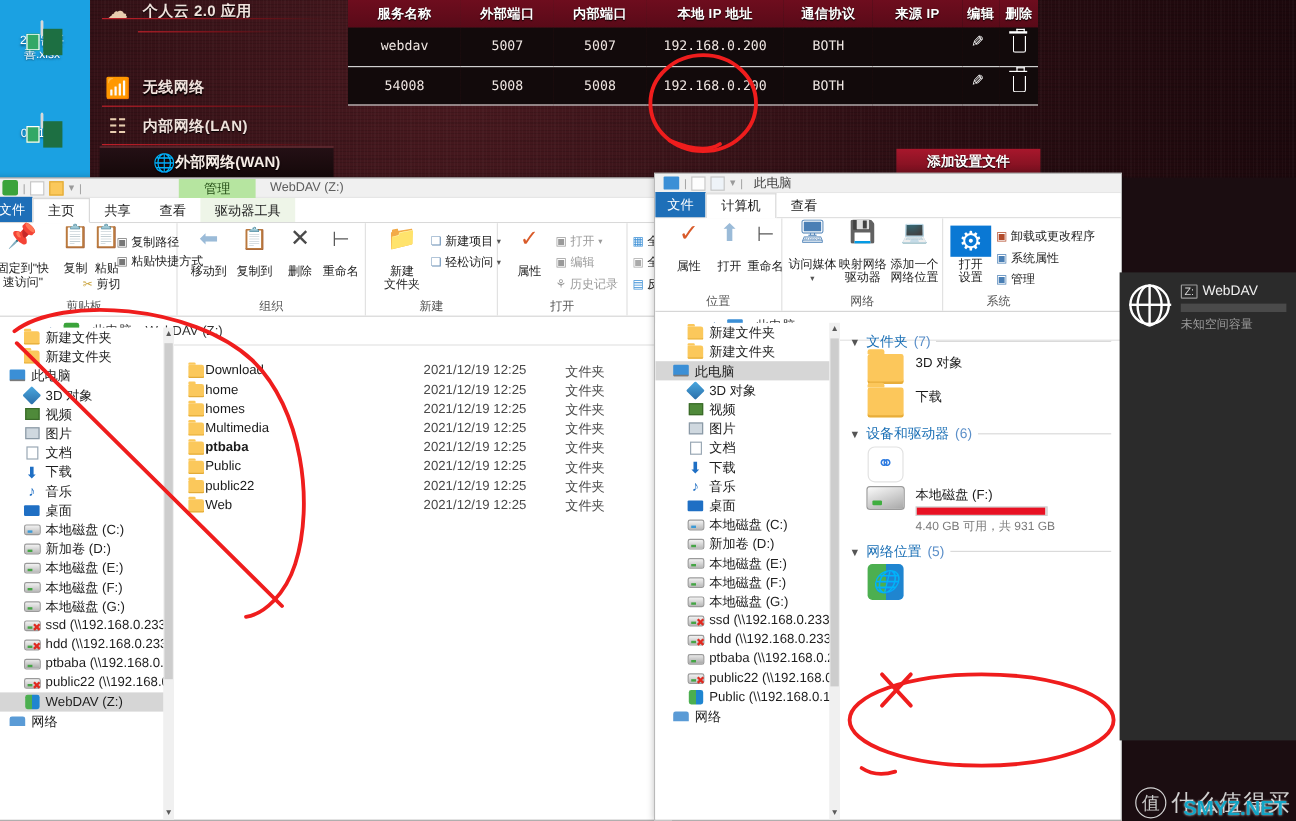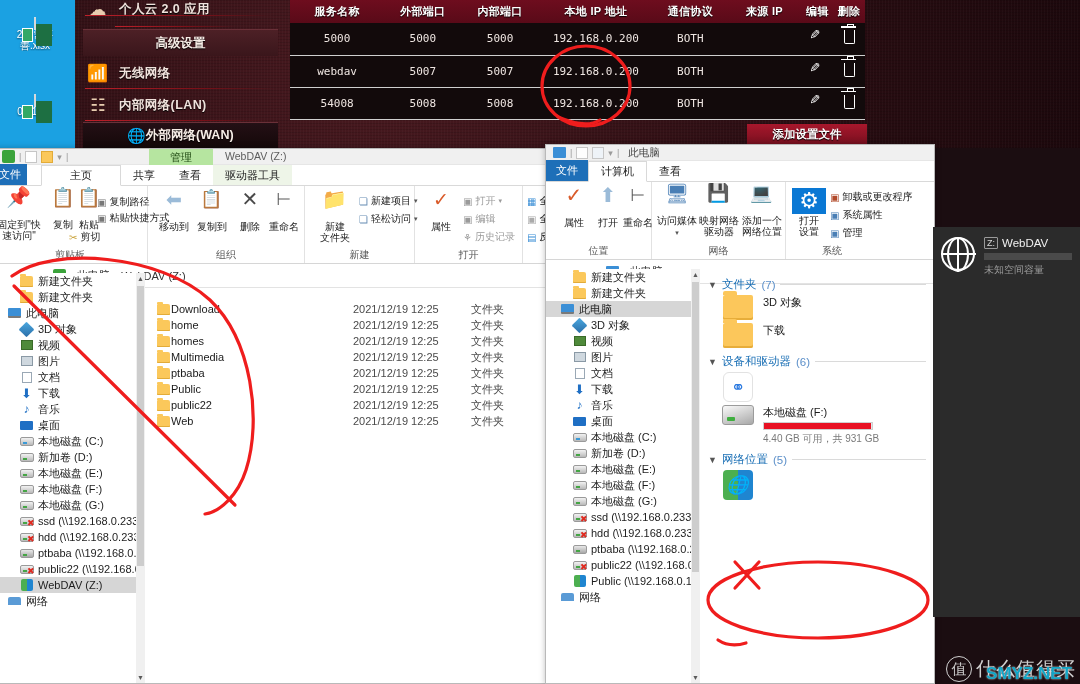--- a/index.html
+++ b/index.html
@@ -201,23 +201,20 @@
 
 <div class="abs" id="router">
 
   <div class="abs" id="router-menu">
     <div class="rm-item" style="top:-6px;">
       <span class="rm-ico">☁</span>
       <span class="rm-txt">个人云 2.0 应用</span>
     </div>
     <div class="rm-sep" style="top:15px;"></div>
     <div class="rm-sep" style="top:26px; left:40px; width:120px;"></div>
-    <div class="rm-btn" style="top:29px;">
-      <span>高级设置</span>
-    </div>
     <div class="rm-item" style="top:58px;">
       <span class="rm-ico">📶</span>
       <span class="rm-txt">无线网络</span>
     </div>
     <div class="rm-sep" style="top:88px;"></div>
     <div class="rm-item" style="top:90px;">
       <span class="rm-ico">☷</span>
       <span class="rm-txt">内部网络(LAN)</span>
     </div>
     <div class="rm-sep" style="top:120px;"></div>
@@ -235,30 +232,20 @@
           <th style="width:78px">外部端口</th>
           <th style="width:78px">内部端口</th>
           <th style="width:115px">本地 IP 地址</th>
           <th style="width:75px">通信协议</th>
           <th style="width:75px">来源 IP</th>
           <th style="width:32px">编辑</th>
           <th style="width:32px">删除</th>
         </tr>
       </thead>
       <tbody>
-        <tr>
-          <td>5000</td>
-          <td>5000</td>
-          <td>5000</td>
-          <td>192.168.0.200</td>
-          <td>BOTH</td>
-          <td></td>
-          <td><span class="icon-pencil"></span></td>
-          <td><span class="icon-trash"></span></td>
-        </tr>
         <tr>
           <td>webdav</td>
           <td>5007</td>
           <td>5007</td>
           <td>192.168.0.200</td>
           <td>BOTH</td>
           <td></td>
           <td><span class="icon-pencil"></span></td>
           <td><span class="icon-trash"></span></td>
         </tr>
@@ -291,21 +278,21 @@
     <span class="tb-sep">|</span>
   </div>
 
   <div class="ctx-tab" style="left:156px; top:0px; width:64px; height:16px;">
     <span>管理</span>
   </div>
   <div class="abs" style="left:232px; top:1px; font-size:10.5px; color:#5d5d5d;">WebDAV (Z:)</div>
 
   <div class="ribbon-tabs" style="height:21px;">
     <div class="rtab file" style="width:34px; padding:0 6px; height:21px;">文件</div>
-    <div class="rtab active" style="padding:0 28px; height:21px;margin-left:14px;">主页</div>
+    <div class="rtab active" style="padding:0 12px; height:21px;">主页</div>
     <div class="rtab" style="padding:0 12px;">共享</div>
     <div class="rtab" style="padding:0 12px;">查看</div>
     <div class="rtab" style="padding:0 12px; background:#eef5e8;">驱动器工具</div>
   </div>
 
   <div class="ribbon" style="height:78px;">
 
     <div class="rgroup" style="left:0; width:155px;">
       <div class="bigbtn" style="left:4px; top:6px; width:44px;">
         <span class="bi" style="font-size:20px;color:#5a5a5a;">📌</span>
@@ -595,21 +582,21 @@
           <i class="folder"></i>
         </span>
         <span style="width: 182px;">Multimedia</span>
         <span style="width: 118px; color: rgb(74, 74, 74);">2021/12/19 12:25</span>
         <span style="color: rgb(74, 74, 74);">文件夹</span>
       </div>
       <div style="display: flex; align-items: center; height: 16px; font-size: 11px; color: rgb(26, 26, 26);">
         <span style="width: 18px; display: flex; align-items: center; padding-left: 4px;">
           <i class="folder"></i>
         </span>
-        <span style="width: 182px;">ptbaba</span>
+        <span style="width: 182px; font-weight: bold;">ptbaba</span>
         <span style="width: 118px; color: rgb(74, 74, 74);">2021/12/19 12:25</span>
         <span style="color: rgb(74, 74, 74);">文件夹</span>
       </div>
       <div style="display: flex; align-items: center; height: 16px; font-size: 11px; color: rgb(26, 26, 26);">
         <span style="width: 18px; display: flex; align-items: center; padding-left: 4px;">
           <i class="folder"></i>
         </span>
         <span style="width: 182px;">Public</span>
         <span style="width: 118px; color: rgb(74, 74, 74);">2021/12/19 12:25</span>
         <span style="color: rgb(74, 74, 74);">文件夹</span>

